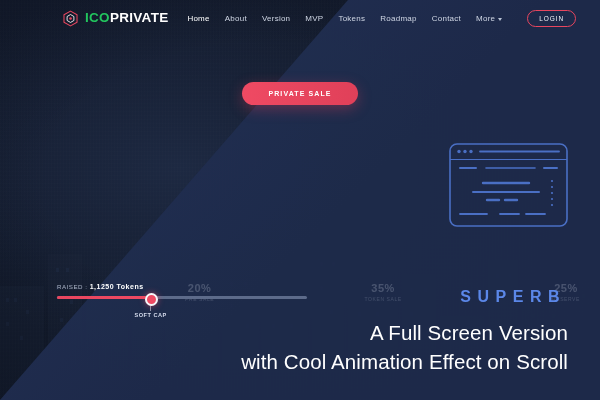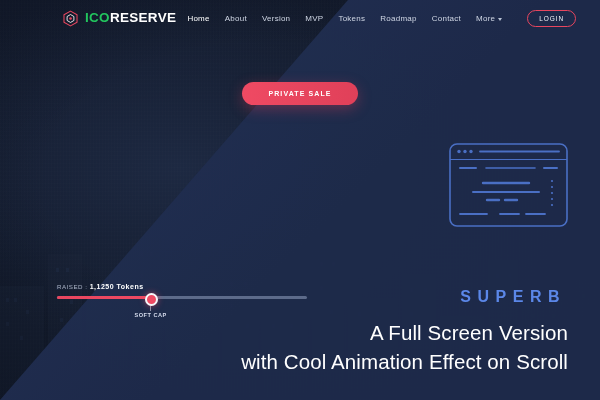--- a/index.html
+++ b/index.html
@@ -410,20 +410,34 @@
       <line x1="11" y1="71" x2="38" y2="71" stroke="#4a6fc4" stroke-width="1.8" stroke-linecap="round"></line>
       <line x1="51" y1="71" x2="70" y2="71" stroke="#4a6fc4" stroke-width="1.8" stroke-linecap="round"></line>
       <line x1="77" y1="71" x2="96" y2="71" stroke="#4a6fc4" stroke-width="1.8" stroke-linecap="round"></line>
       <circle cx="103" cy="38" r="1.1" fill="#4a6fc4"></circle>
       <circle cx="103" cy="44" r="1.1" fill="#4a6fc4"></circle>
       <circle cx="103" cy="50" r="1.1" fill="#4a6fc4"></circle>
       <circle cx="103" cy="56" r="1.1" fill="#4a6fc4"></circle>
       <circle cx="103" cy="62" r="1.1" fill="#4a6fc4"></circle>
     </svg>
 
+    <div class="ghost-stats">
+      <div class="ghost-col">
+        <div class="ghost-num">20%</div>
+        <div class="ghost-cap">PRE SALE</div>
+      </div>
+      <div class="ghost-col">
+        <div class="ghost-num">35%</div>
+        <div class="ghost-cap">TOKEN SALE</div>
+      </div>
+      <div class="ghost-col">
+        <div class="ghost-num">25%</div>
+        <div class="ghost-cap">RESERVE</div>
+      </div>
+    </div>
 
     <div class="raise-widget">
       <div class="raise-label">
         <span>RAISED :</span>
         <b>1,1250 Tokens</b>
       </div>
       <div class="track">
         <div class="track-fill" style="width: 37%;"></div>
         <div class="cap-tick" style="left: 37%;"></div>
         <div class="knob" style="left: 37%;"></div>
@@ -437,21 +451,21 @@
   <div class="wedge-2"></div>
 
   <div class="site-header">
     <div class="brand">
       <svg class="brand-mark" viewBox="0 0 24 24" fill="none">
         <path d="M12 1.6 21.2 6.8v10.4L12 22.4 2.8 17.2V6.8z" stroke="#e8465f" stroke-width="1.5" stroke-linejoin="round"></path>
         <path d="M12 6.4l4.8 2.8v5.6L12 17.6l-4.8-2.8V9.2z" stroke="#f2f4f8" stroke-width="1.3" stroke-linejoin="round"></path>
         <circle cx="12" cy="12" r="1.9" fill="#e8465f"></circle>
       </svg>
       <span class="brand-text">
-        <span class="brand-ico">ICO</span><span class="brand-crypto">RESERVE</span>
+        <span class="brand-ico">ICO</span><span class="brand-crypto">PRIVATE</span>
       </span>
     </div>
 
     <nav class="nav">
       <a class="nav-item active" href="#">Home</a>
       <a class="nav-item" href="#">About</a>
       <a class="nav-item" href="#">Version</a>
       <a class="nav-item" href="#">MVP</a>
       <a class="nav-item" href="#">Tokens</a>
       <a class="nav-item" href="#">Roadmap</a>

